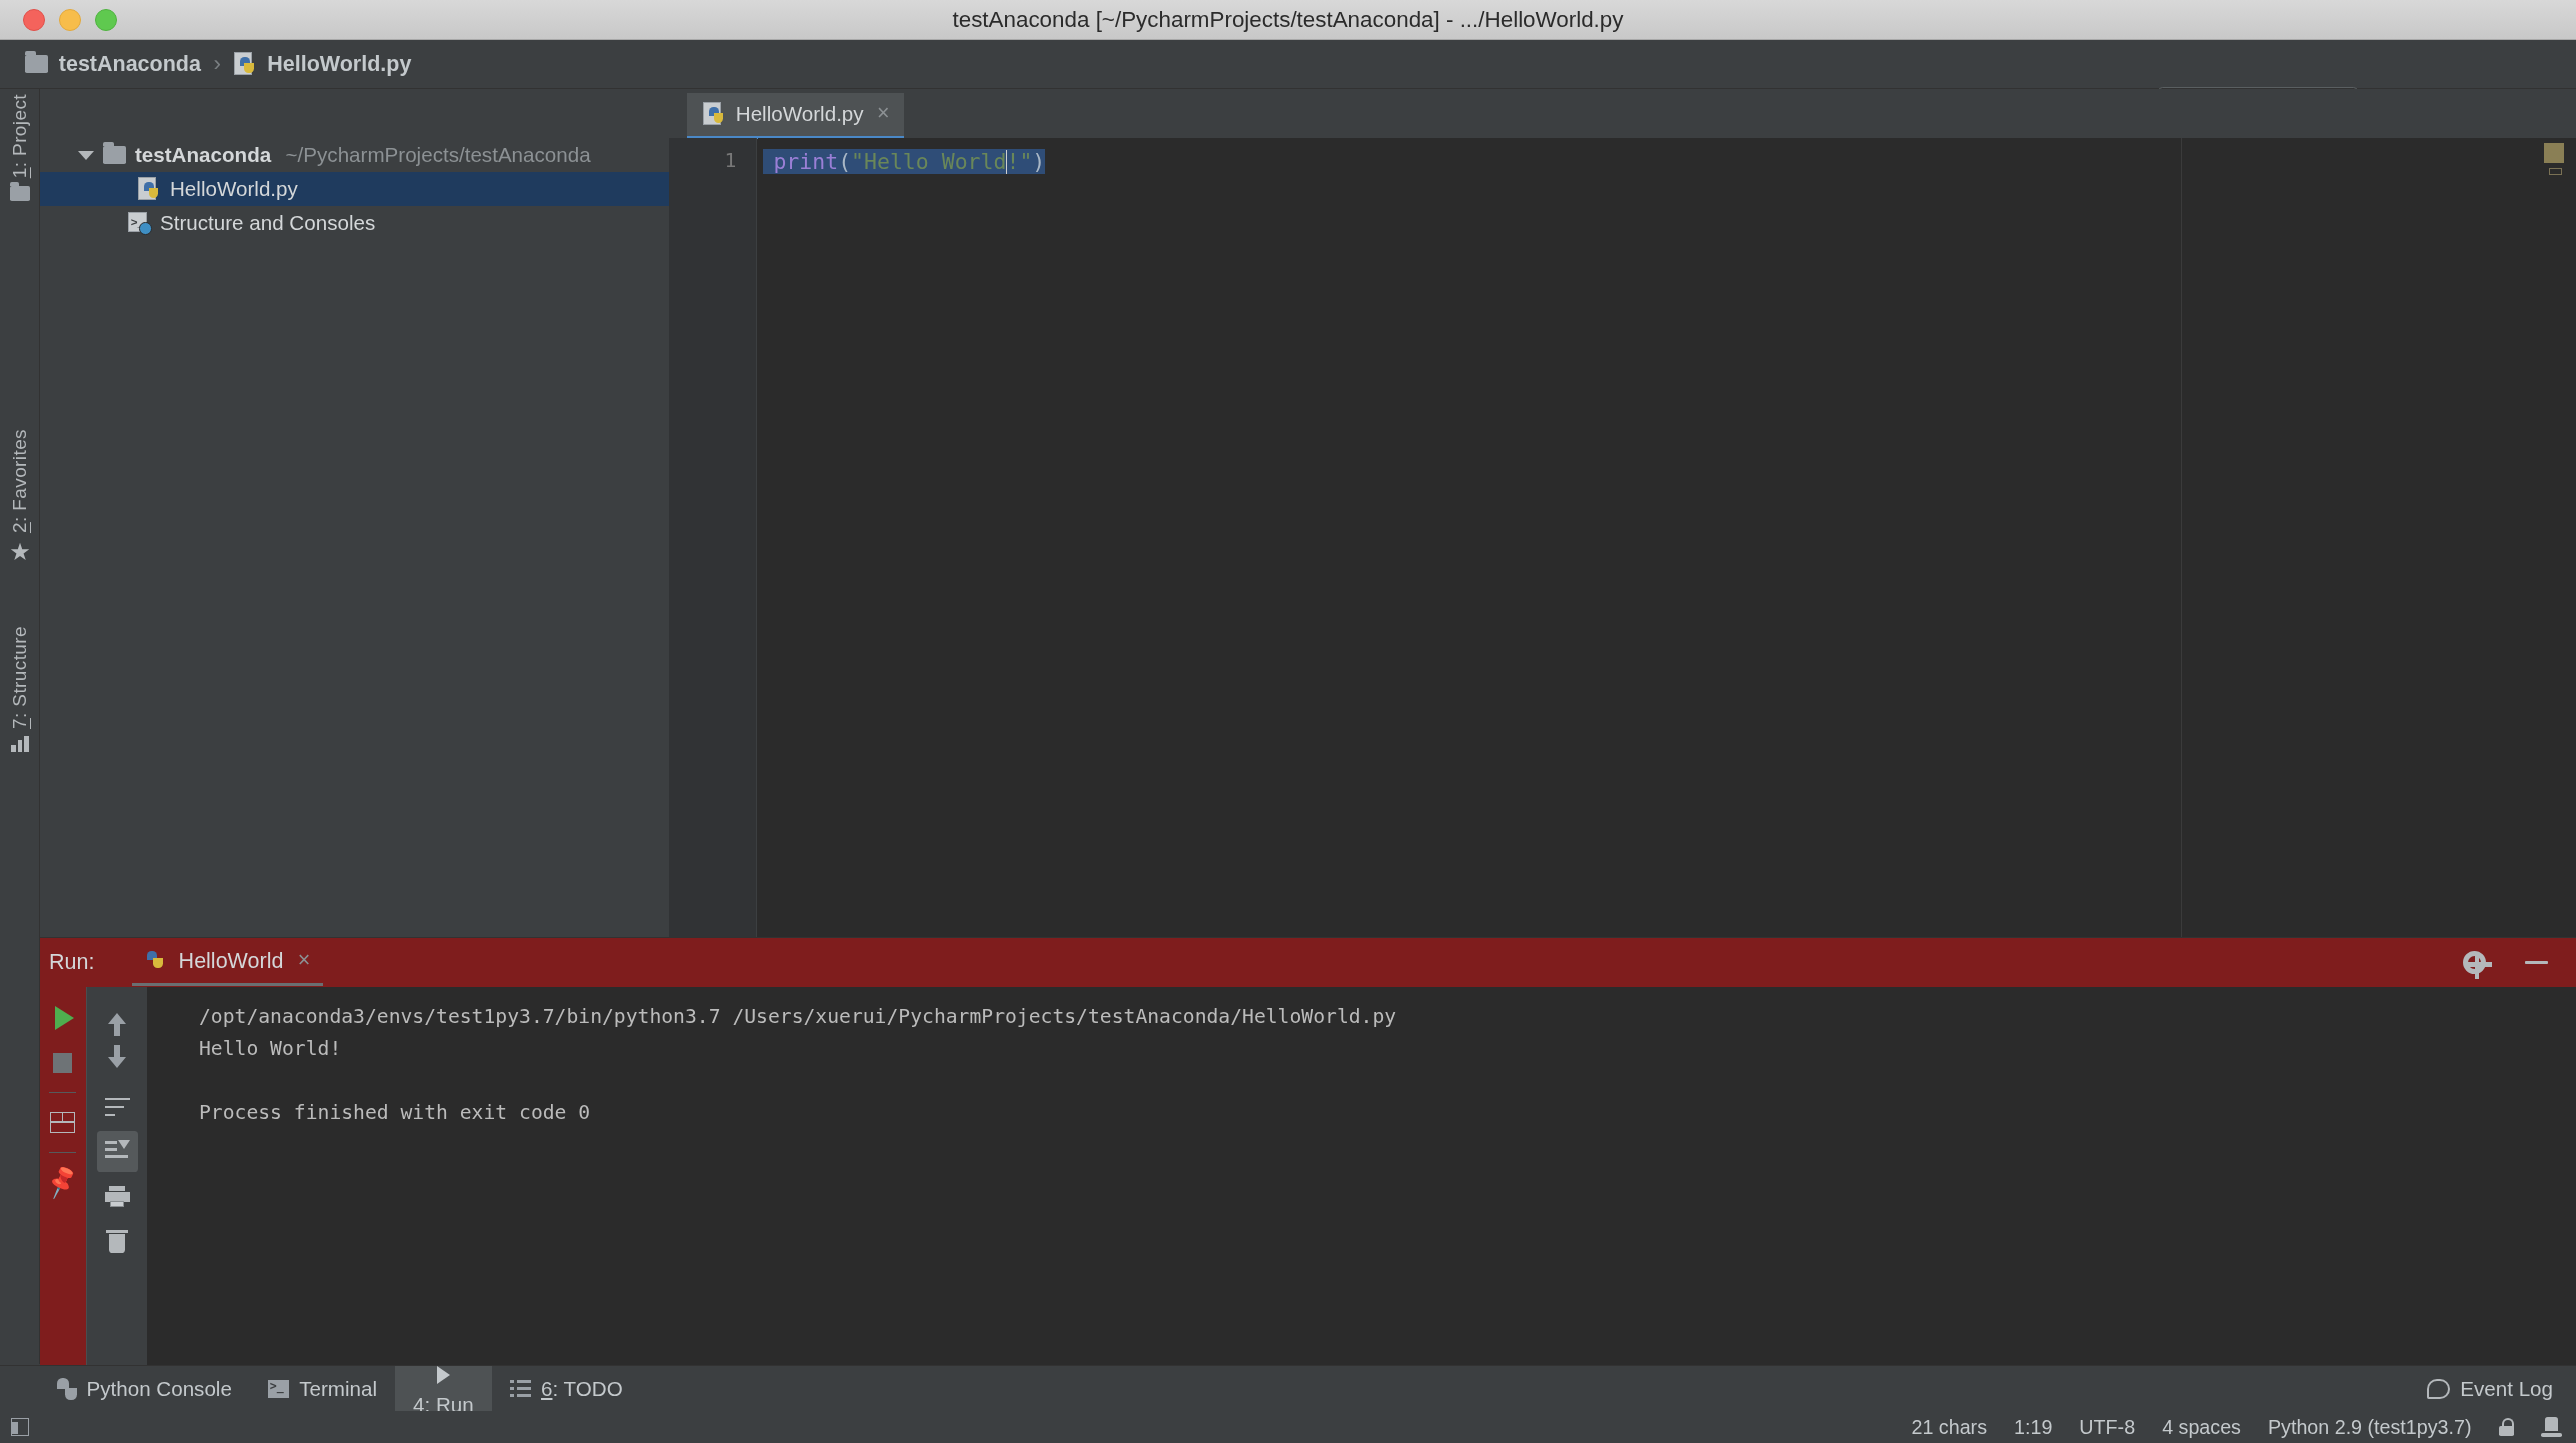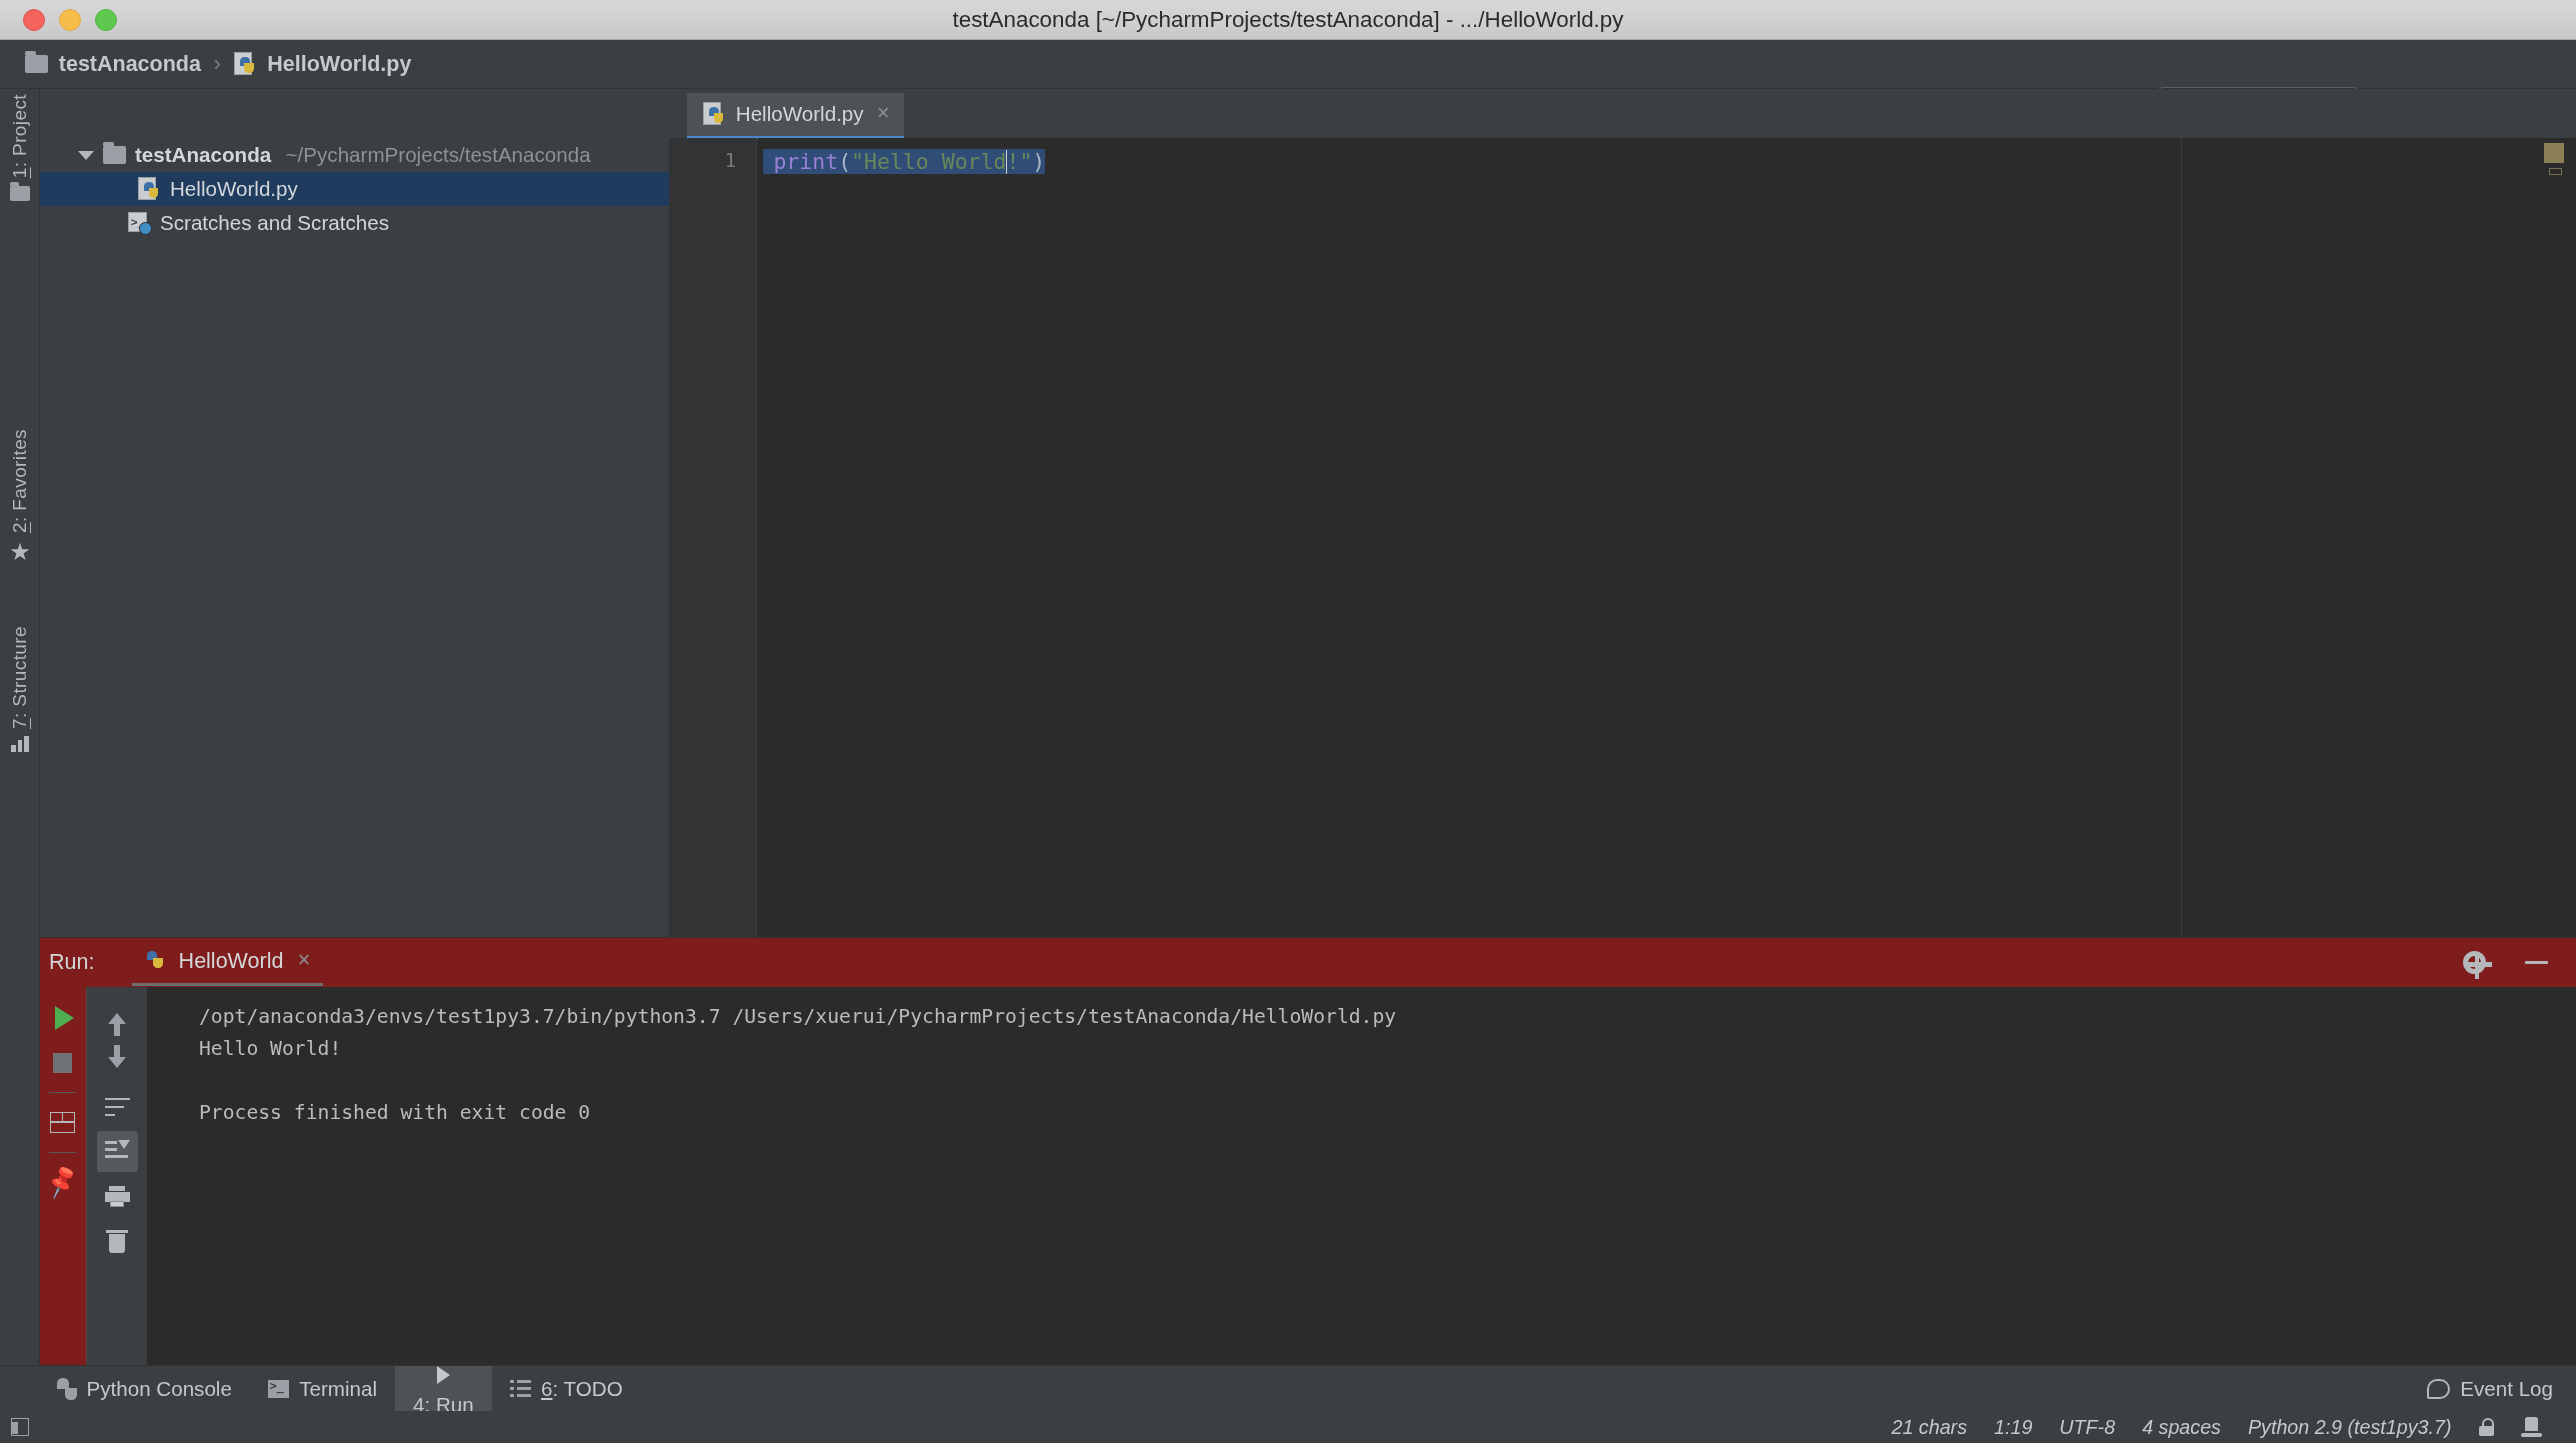--- a/index.html
+++ b/index.html
@@ -306,21 +306,21 @@
   .bubble { width:22.4px;height:19.7px;border:2.7px solid #b4b8bb;border-radius:10.7px 10.7px 10.7px 1.8px; }
 
   
   #statusbar {
     position: absolute; left: 0; top: 1411px; width: 2576px; height: 32px;
     background: #3c3f41; display: flex; align-items: center;
   }
   #status-left { width: 39px; display:flex; align-items:center; justify-content:center; }
   .sq-ico { width:18px;height:18px;border:1.8px solid #9aa0a6; position:relative; }
   .sq-ico:after{content:'';position:absolute;left:0.9px;bottom:0.9px;width:5.4px;height:12.5px;background:#9aa0a6;}
-  #status-right { margin-left:auto; display:flex; align-items:center; gap: 27px; padding-right: 34px; font-style: italic; }
+  #status-right { margin-left:auto; display:flex; align-items:center; gap: 27px; padding-right: 14px; }
   .sitem { font-size: 19.7px; color: #c4c9cc; white-space: nowrap; }
   .lock-ico { width:15px;height:18px;position:relative; }
   .lock-ico .bdy{position:absolute;left:0;bottom:0;width:15px;height:9.8px;background:#b4b8bb;border-radius:1.8px;}
   .lock-ico .sh{position:absolute;left:3.6px;top:0;width:11.6px;height:9.8px;border:2.7px solid #b4b8bb;border-bottom:none;border-radius:6.3px 6.3px 0 0;}
   .hat-ico { width:21.5px;height:19.7px;position:relative; }
   .hat-ico .brim{position:absolute;left:0;bottom:0;width:21.5px;height:3.6px;background:#b4b8bb;border-radius:1.8px;}
   .hat-ico .crown{position:absolute;left:4.5px;top:0;width:12.5px;height:14.3px;background:#b4b8bb;border-radius:2.7px 2.7px 0 0;}
 </style>
 </head>
 <body>
@@ -417,21 +417,21 @@
       </span>
       <span>HelloWorld.py</span>
     </div>
     <div class="trow indent2">
       <span class="arrow-sp"></span>
       <span class="scratch-ico">
         <span class="pg"></span>
           <span class="gt">&gt;_</span>
           <span class="clk"></span>
       </span>
-      <span>Scratches and Scratches</span>
+      <span>Structure and Consoles</span>
     </div>
   </div>
 </div>
 
 <div id="editorwrap">
   <div id="tabbar">
     <div id="tab-file">
       <span class="py-ico">
         <span class="doc"></span>
           <span class="snake-b"></span>

